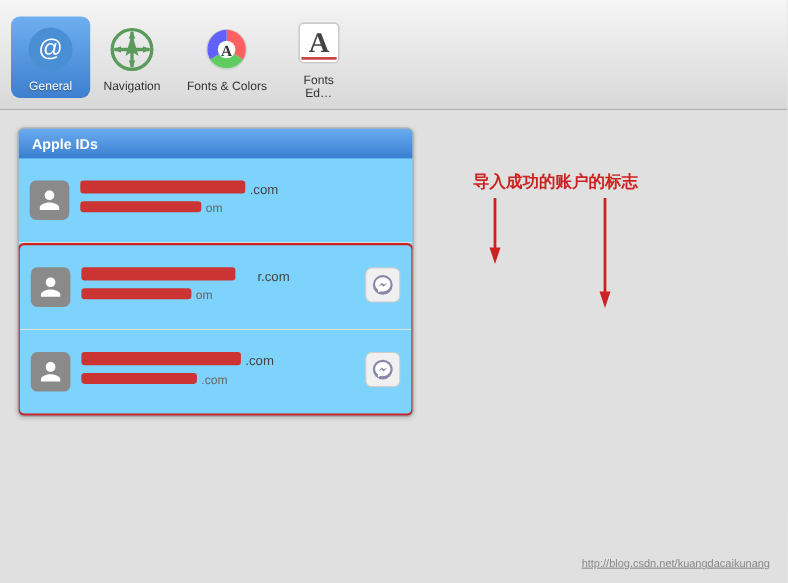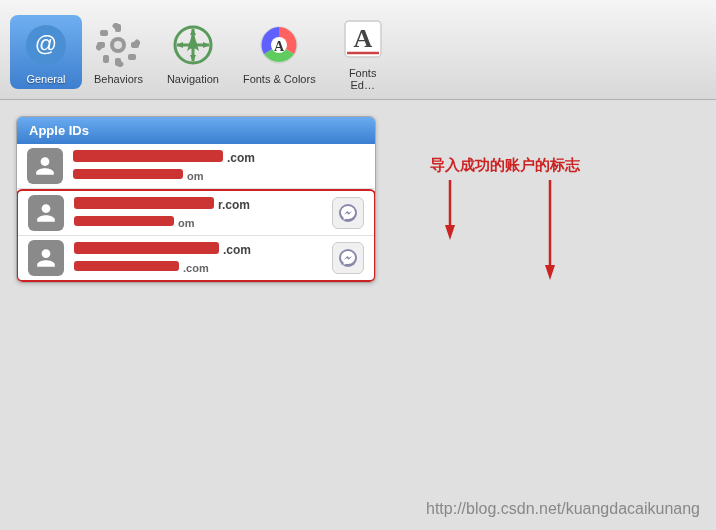--- a/index.html
+++ b/index.html
@@ -62,43 +62,42 @@
     
     .main-content {
       background: #e0e0e0;
       padding: 16px;
       height: calc(100% - 100px);
       position: relative;
     }
 
     
     .apple-ids-panel {
-      background: #ffffff;
+      background: #7dd3fc;
       border-radius: 6px;
       border: 1px solid #aaa;
       width: 360px;
       overflow: hidden;
       box-shadow: 0 1px 4px rgba(0,0,0,0.2);
     }
 
     .apple-ids-header {
       background: linear-gradient(to bottom, #6aabf0, #3a7fd0);
       color: white;
       font-size: 13px;
       font-weight: bold;
       padding: 6px 12px;
     }
 
     .account-row {
       display: flex;
-      align-items: center;
-      padding: 4px 10px;
+      align-items: flex-start;
+      padding: 20px 10px;
       border-bottom: 1px solid #e0e0e0;
       gap: 10px;
-      font-weight: bold;
     }
 
     .account-row:last-child {
       border-bottom: none;
     }
 
     .avatar-icon {
       width: 36px;
       height: 36px;
       background: #8a8a8a;
@@ -144,64 +143,41 @@
       border: 2px solid #cc2222;
       border-radius: 6px;
       margin: 0 -1px;
       overflow: hidden;
     }
 
     .watermark {
       position: absolute;
       bottom: 12px;
       right: 16px;
-      font-size: 16px;
+      font-size: 10px;
       color: #888;
+      text-decoration: underline;
     }
   </style>
 </head>
 <body>
 
 <div class="toolbar">
 
 
   <div class="toolbar-item active">
     <div class="toolbar-icon">
       <svg width="44" height="44" viewBox="0 0 44 44">
         <circle cx="22" cy="22" r="20" fill="#4a8fd4" stroke="none"></circle>
         <text x="22" y="28" text-anchor="middle" font-size="22" fill="white" font-family="Arial">@</text>
       </svg>
     </div>
     <span class="toolbar-label">General</span>
   </div>
 
-  <div class="toolbar-item">
-    <div class="toolbar-icon">
-      <svg width="44" height="44" viewBox="0 0 44 44">
-        <g transform="translate(22,22)">
-
-          <circle r="8" fill="#999"></circle>
-          <circle r="4" fill="#e0e0e0"></circle>
-
-          <rect x="-3" y="-21" width="6" height="8" rx="2" fill="#999"></rect>
-          <rect x="-3" y="13" width="6" height="8" rx="2" fill="#999"></rect>
-          <rect x="13" y="-3" width="8" height="6" rx="2" fill="#999"></rect>
-          <rect x="-21" y="-3" width="8" height="6" rx="2" fill="#999"></rect>
-          <rect x="9" y="-18" width="6" height="8" rx="2" fill="#999" transform="rotate(45)"></rect>
-          <rect x="9" y="-18" width="6" height="8" rx="2" fill="#999" transform="rotate(90)"></rect>
-          <rect x="9" y="-18" width="6" height="8" rx="2" fill="#999" transform="rotate(135)"></rect>
-          <rect x="9" y="-18" width="6" height="8" rx="2" fill="#999" transform="rotate(180)"></rect>
-          <rect x="9" y="-18" width="6" height="8" rx="2" fill="#999" transform="rotate(225)"></rect>
-          <rect x="9" y="-18" width="6" height="8" rx="2" fill="#999" transform="rotate(270)"></rect>
-          <rect x="9" y="-18" width="6" height="8" rx="2" fill="#999" transform="rotate(315)"></rect>
-        </g>
-      </svg>
-    </div>
-    <span class="toolbar-label">Behaviors</span>
-  </div>
 
   <div class="toolbar-item">
     <div class="toolbar-icon">
       <svg width="44" height="44" viewBox="0 0 44 44">
         <circle cx="22" cy="22" r="18" fill="none" stroke="#5a9a5a" stroke-width="3"></circle>
         <polygon points="22,8 28,28 22,24 16,28" fill="#5a9a5a"></polygon>
 
         <line x1="22" y1="6" x2="22" y2="38" stroke="#5a9a5a" stroke-width="3"></line>
         <line x1="6" y1="22" x2="38" y2="22" stroke="#5a9a5a" stroke-width="3"></line>
         <polygon points="22,5 19,12 25,12" fill="#5a9a5a"></polygon>
@@ -268,21 +244,21 @@
 
     <div class="selected-accounts-box">
 
       <div class="account-row">
         <div class="avatar-icon">
           <svg viewBox="0 0 24 24">
               <path d="M12 12c2.7 0 4.8-2.1 4.8-4.8S14.7 2.4 12 2.4 7.2 4.5 7.2 7.2 9.3 12 12 12zm0 2.4c-3.2 0-9.6 1.6-9.6 4.8v2.4h19.2v-2.4c0-3.2-6.4-4.8-9.6-4.8z" fill="white"></path>
             </svg>
         </div>
         <div class="account-info">
-          <div style="display:flex; align-items:center; gap:4px; margin-bottom:3px;">
+          <div style="display:flex; align-items:center; gap:20px; margin-bottom:3px;">
             <div class="account-name-bar" style="width:140px;"></div>
             <span style="font-size:12px; color:#444;">r.com</span>
           </div>
           <div style="display:flex; align-items:center; gap:4px;">
             <div class="account-name-bar" style="width:100px; height:10px;"></div>
             <span style="font-size:11px; color:#666;">om</span>
           </div>
         </div>
         <div class="messenger-badge">
 

